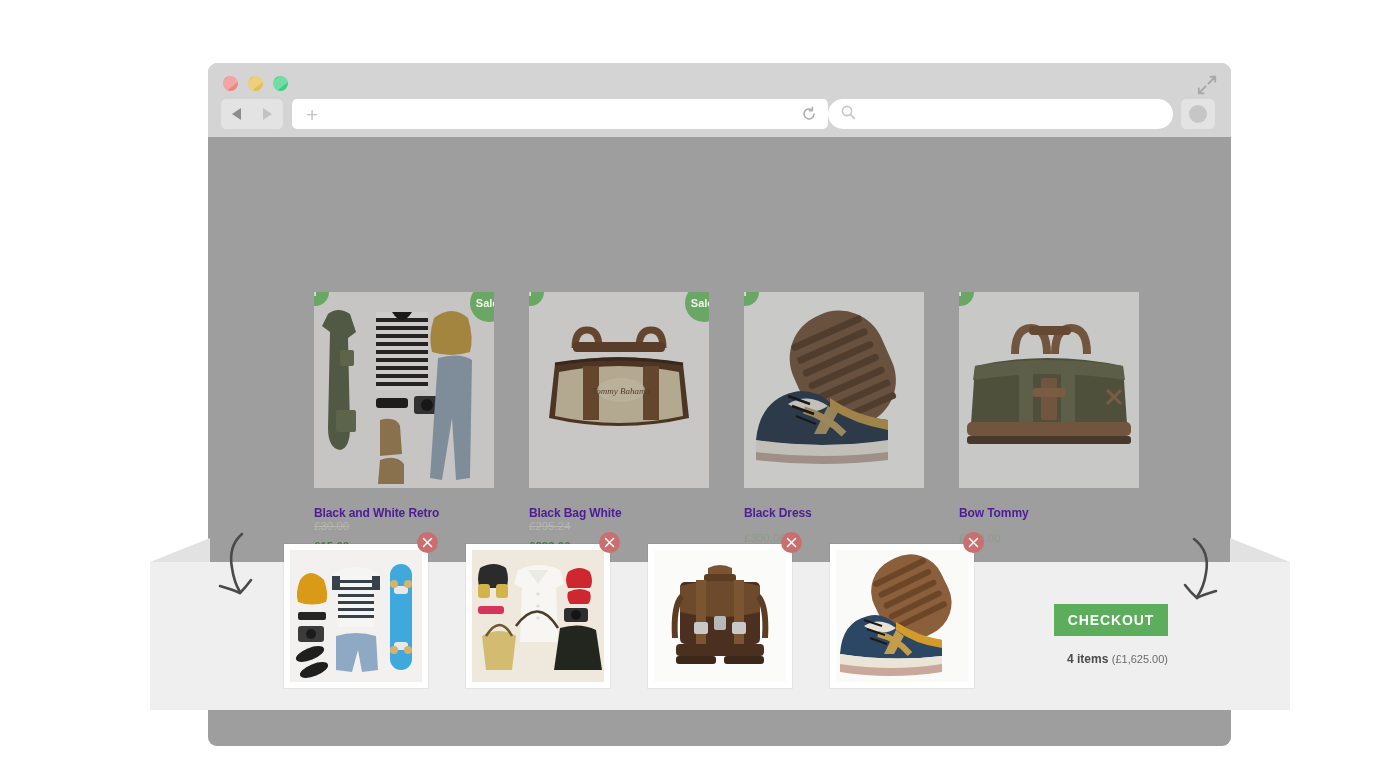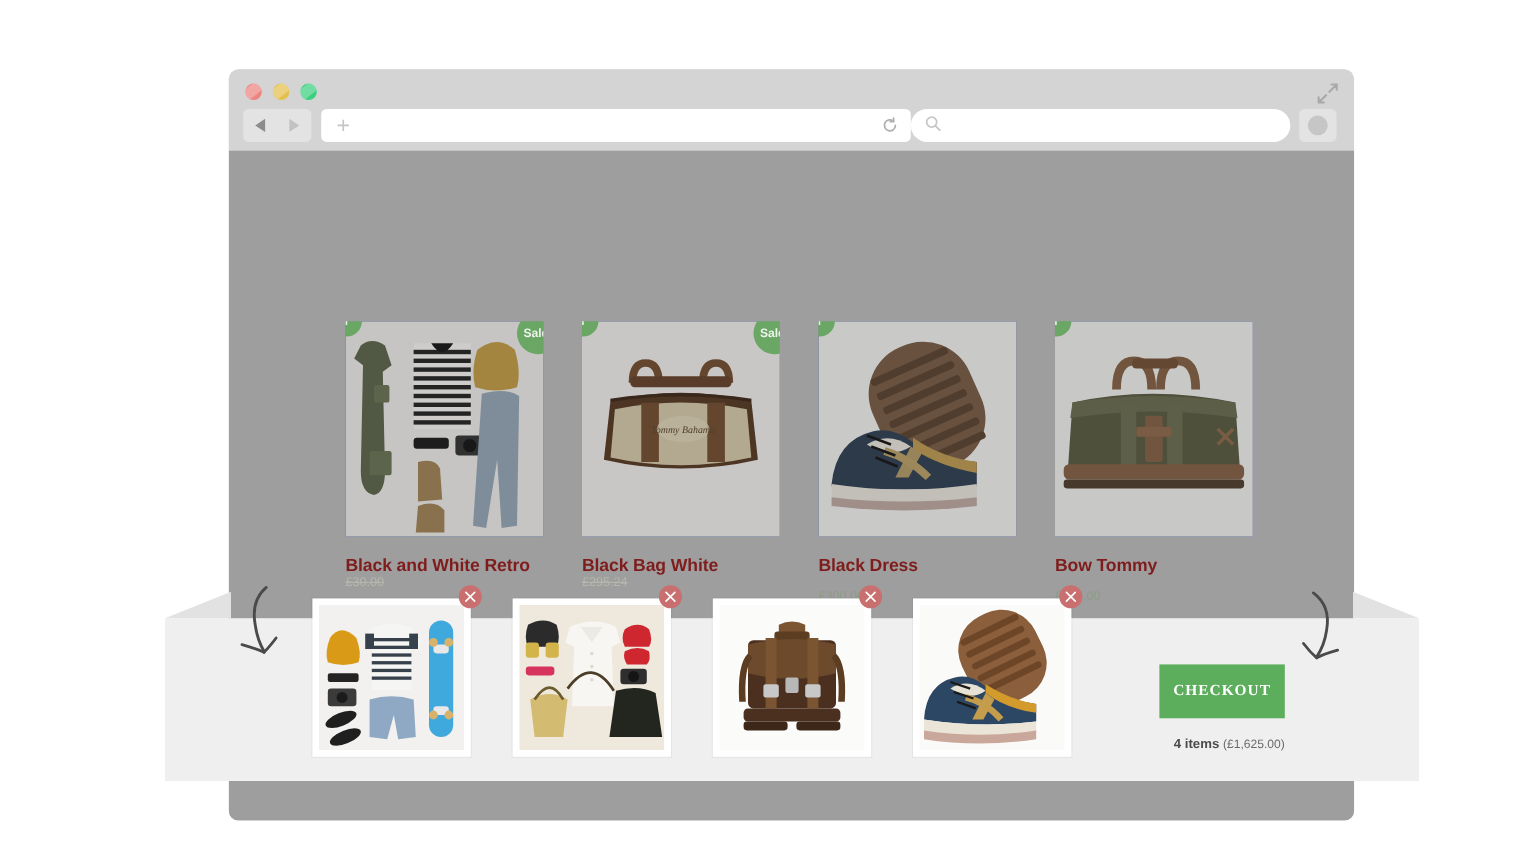--- a/index.html
+++ b/index.html
@@ -220,23 +220,23 @@
     font-size: 11px;
     font-weight: 700;
     display: flex;
     align-items: center;
     justify-content: center;
     z-index: 4;
     user-select: none;
   }
   .product-title {
     margin-top: 18px;
-    font-size: 16px;
+    font-size: 12px;
     font-weight: 700;
-    color: #7f1d1d;
+    color: #4c1d95;
     letter-spacing: -0.1px;
   }
   .price-old {
     font-size: 11.5px;
     color: #b6b6ae;
     text-decoration: line-through;
   }
   .price-new {
     margin-top: 8px;
     font-size: 11.5px;
@@ -317,31 +317,31 @@
   .remove-btn svg { display: block; }
 
   .checkout-area {
     position: absolute;
     right: 122px;
     top: 42px;
     text-align: center;
   }
   .checkout-btn {
     width: 114px;
-    height: 49px;
+    height: 32px;
     background: #5cad5c;
     color: #ffffff;
     font-size: 14px;
     font-weight: 700;
     letter-spacing: 0.9px;
     display: flex;
     align-items: center;
     justify-content: center;
     border: none;
-    font-family: Liberation Serif, serif;
+    font-family: Liberation Sans, sans-serif;
     cursor: pointer;
     margin-left: 40px;
   }
   .cart-summary {
     margin-top: 16px;
     font-size: 12px;
     color: #4a4a4a;
     white-space: nowrap;
     text-align: right;
   }

